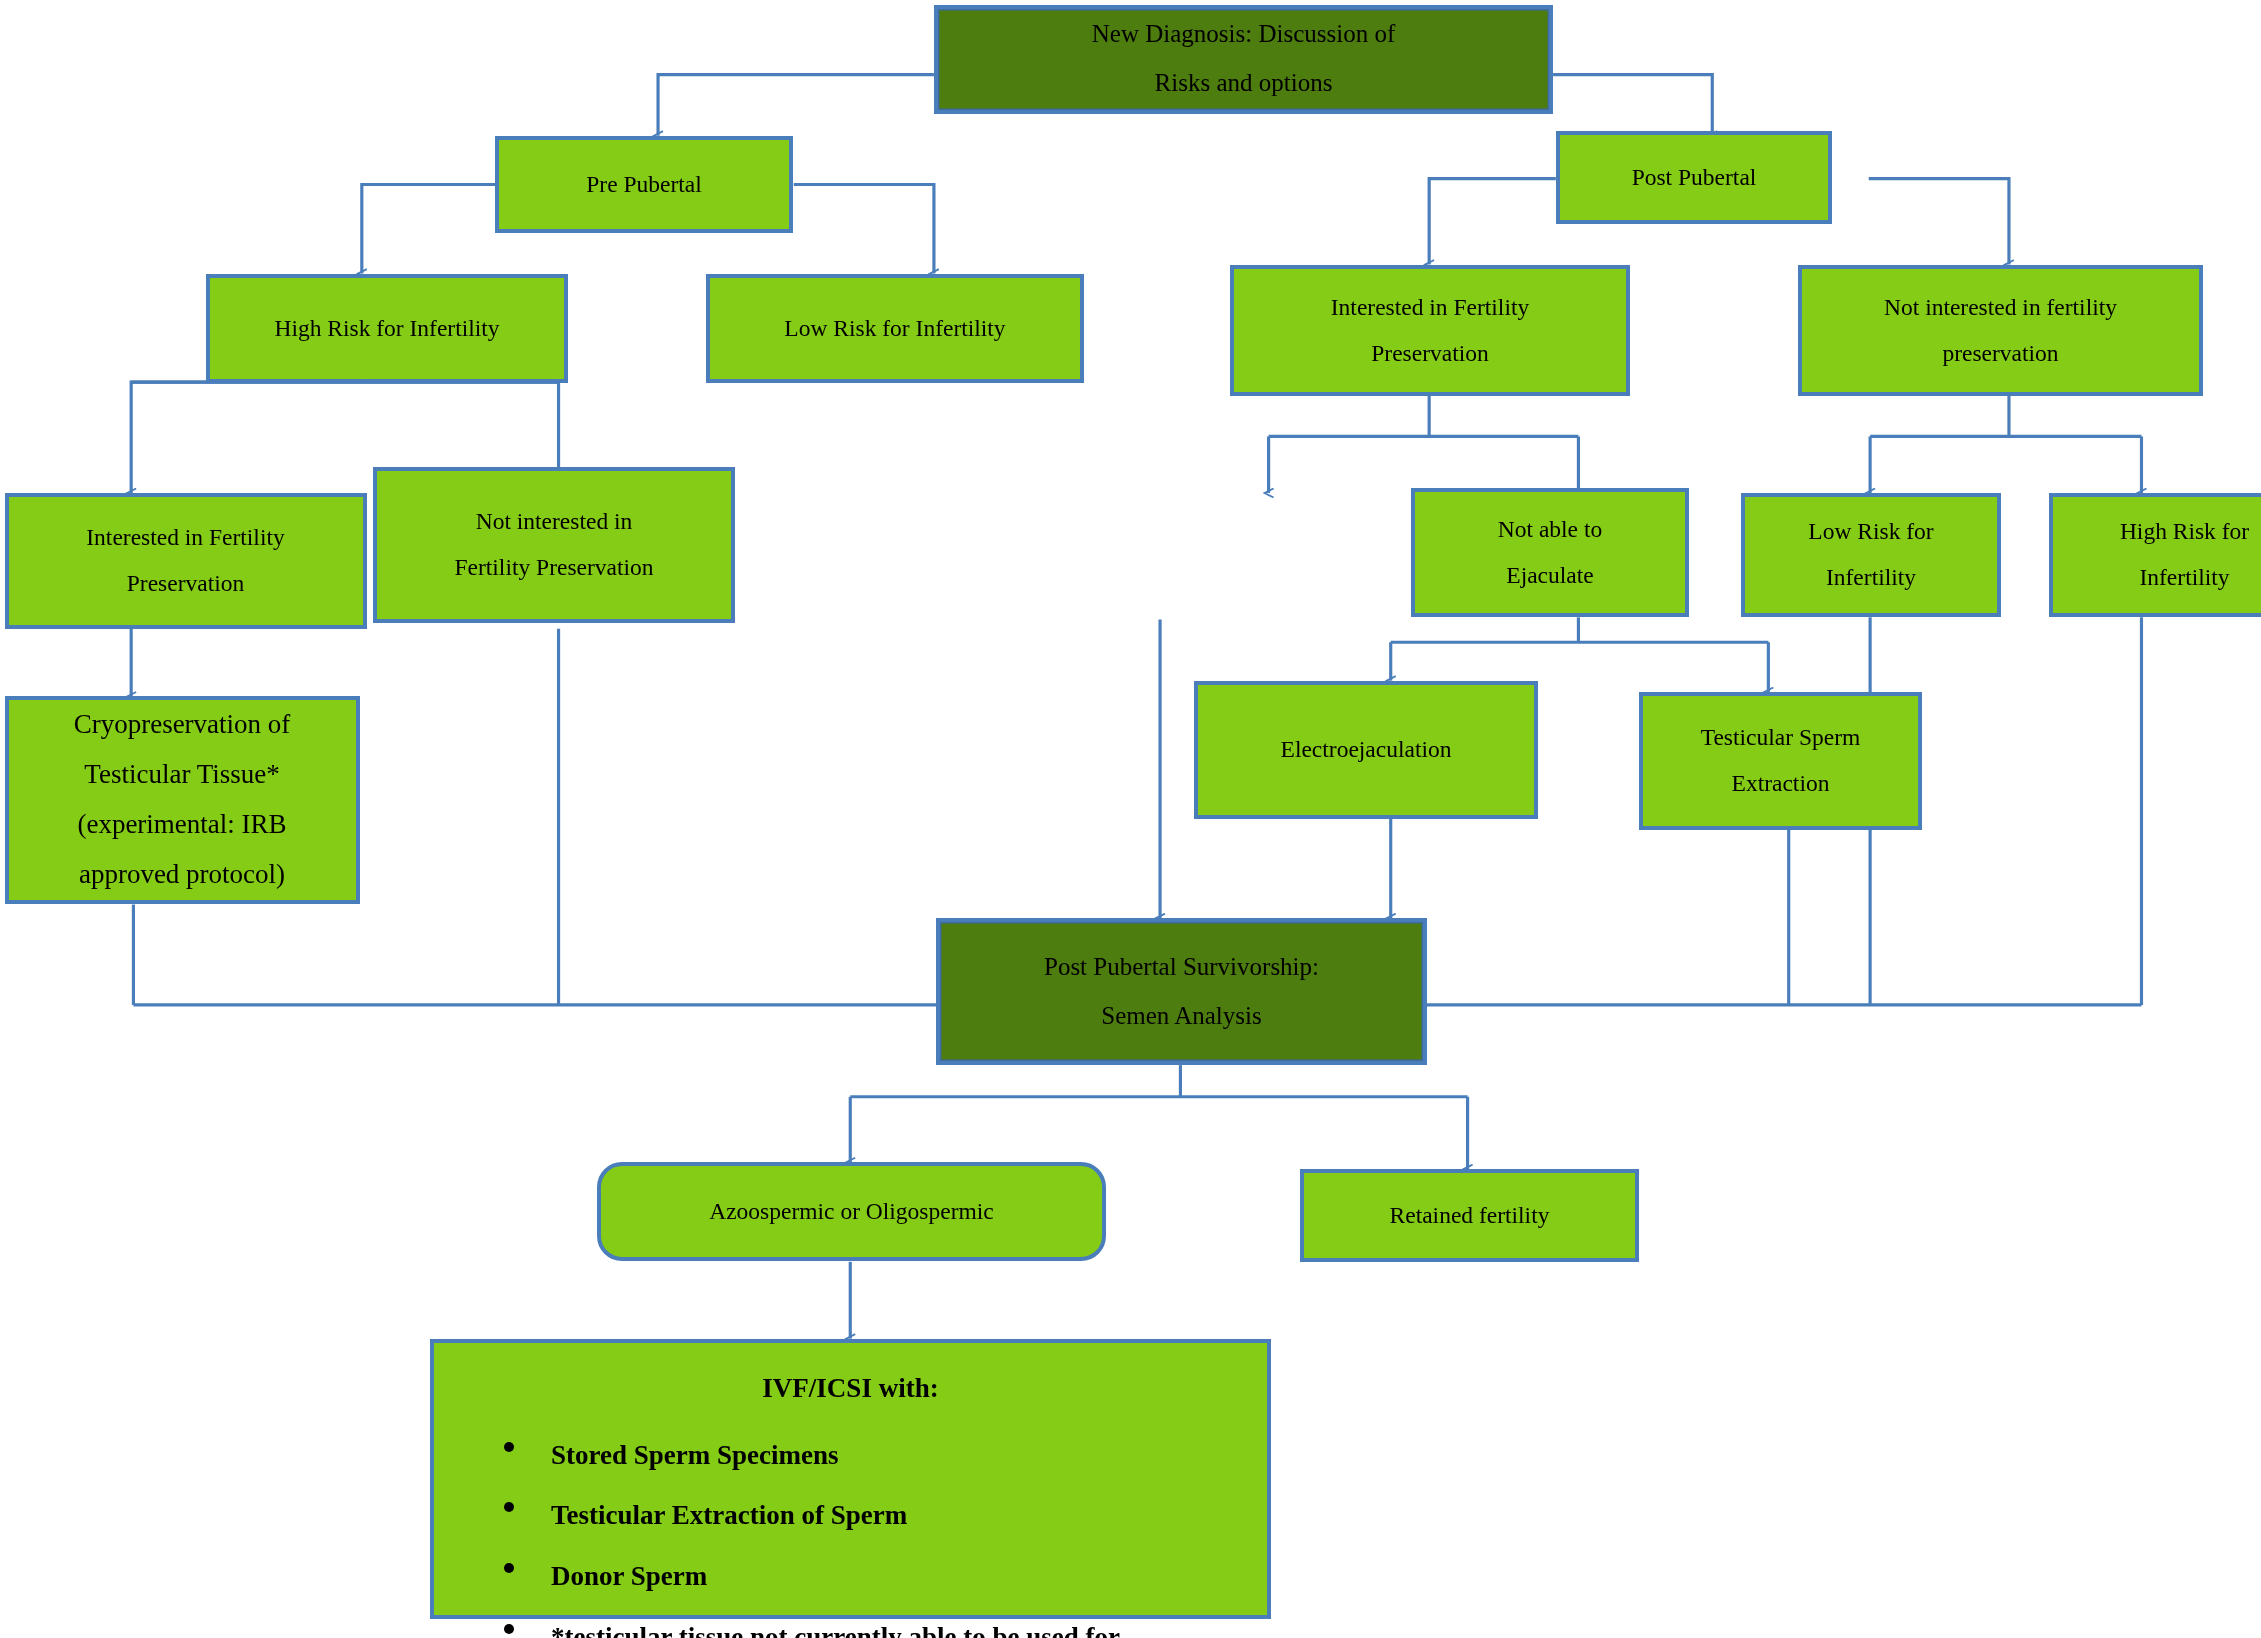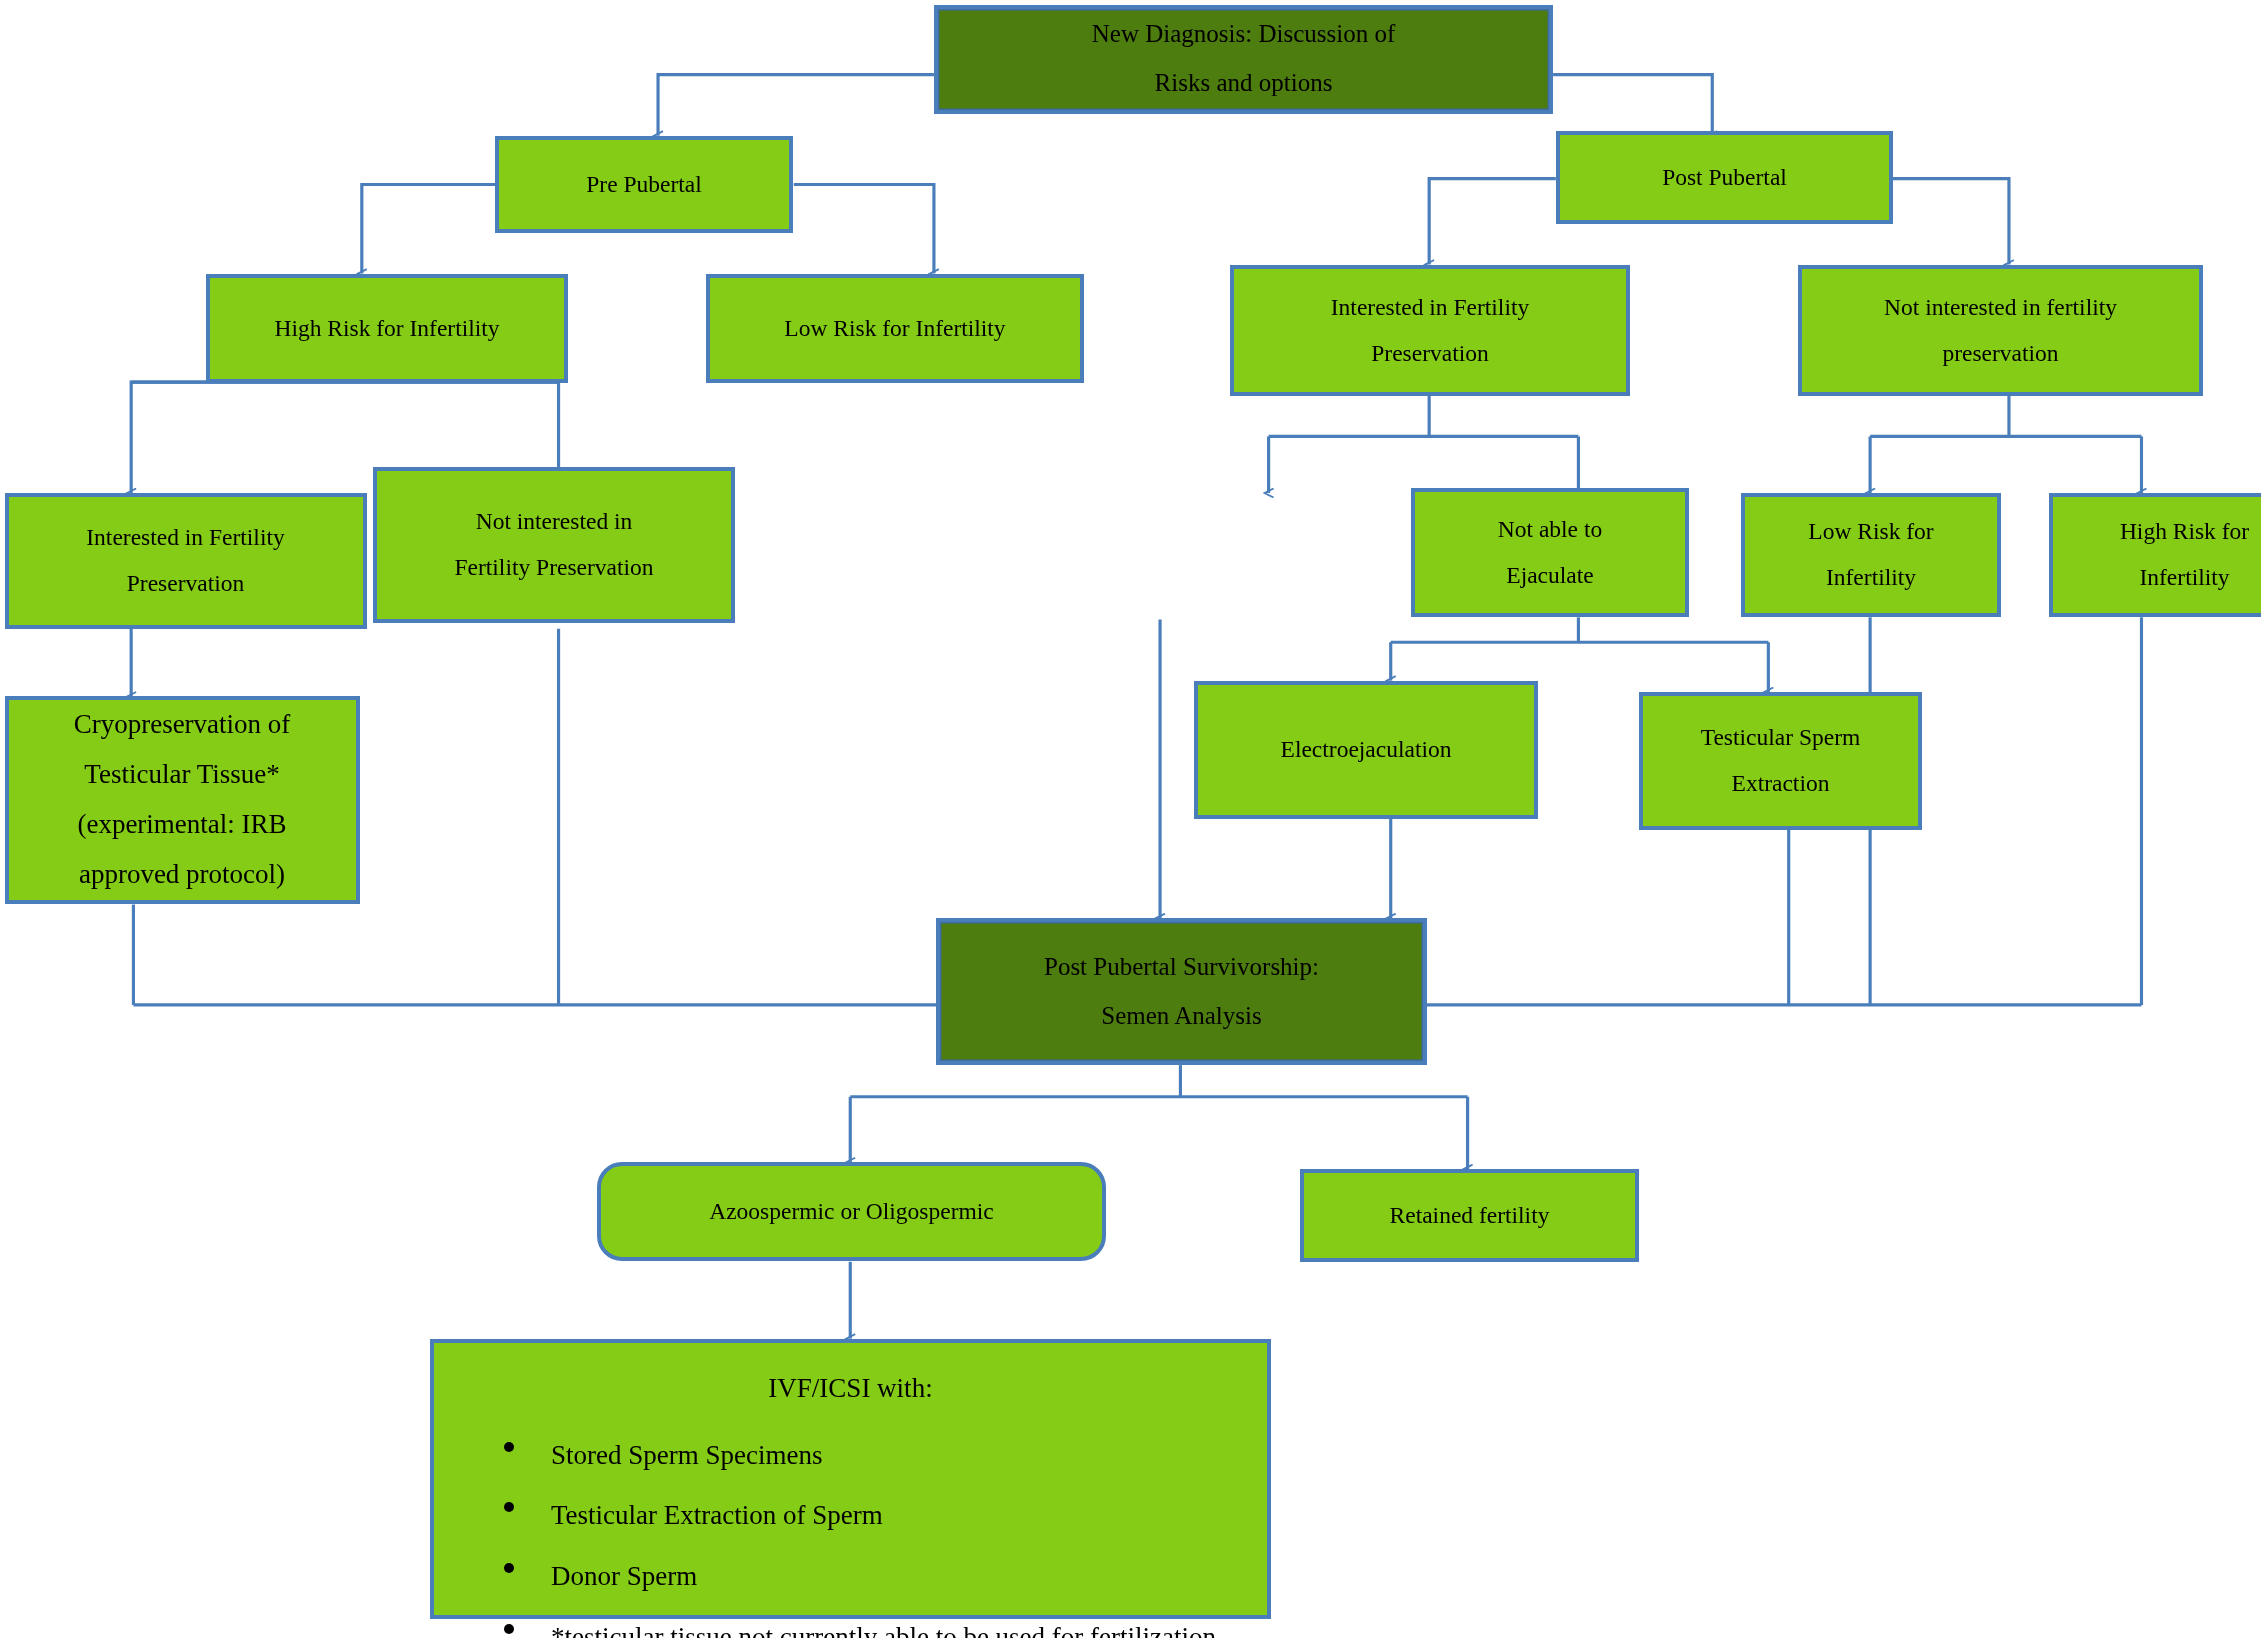--- a/index.html
+++ b/index.html
@@ -42,20 +42,21 @@
     background:#4d7c0f;
     border:4.1px solid #4a7ebb;
     box-shadow:inset 0 0 0 1.4px #3d6ba4;
   }
   .node.bullets{
     display:block;
     align-items:stretch;
     padding:19px 27px 19px 27px;
     text-align:left;
     border-width:4.1px;
+    font-weight:bold;
   }
   .bullets .heading{
     display:block;
     text-align:center;
     margin-bottom:17px;
   }
   .bullets ul{
     margin:0;
     padding:0 0 0 43px;
     list-style:none;
@@ -148,21 +149,21 @@
 
   <div class="node accent fs-55" style="left:934px; top:4.5px; width:619px; height:109px;">
     <span class="label">New Diagnosis: Discussion of
 Risks and options</span>
   </div>
 
   <div class="node fs-52" style="left:495px; top:136px; width:298px; height:97px;">
     <span class="label">Pre Pubertal</span>
   </div>
 
-  <div class="node fs-52" style="left:1556px; top:131px; width:337px; height:93px;">
+  <div class="node fs-52" style="left:1556px; top:131px; width:276px; height:93px;">
     <span class="label">Post Pubertal</span>
   </div>
 
   <div class="node fs-52" style="left:206px; top:274px; width:362px; height:109px;">
     <span class="label">High Risk for Infertility</span>
   </div>
 
   <div class="node fs-52" style="left:706px; top:274px; width:378px; height:109px;">
     <span class="label">Low Risk for Infertility</span>
   </div>

